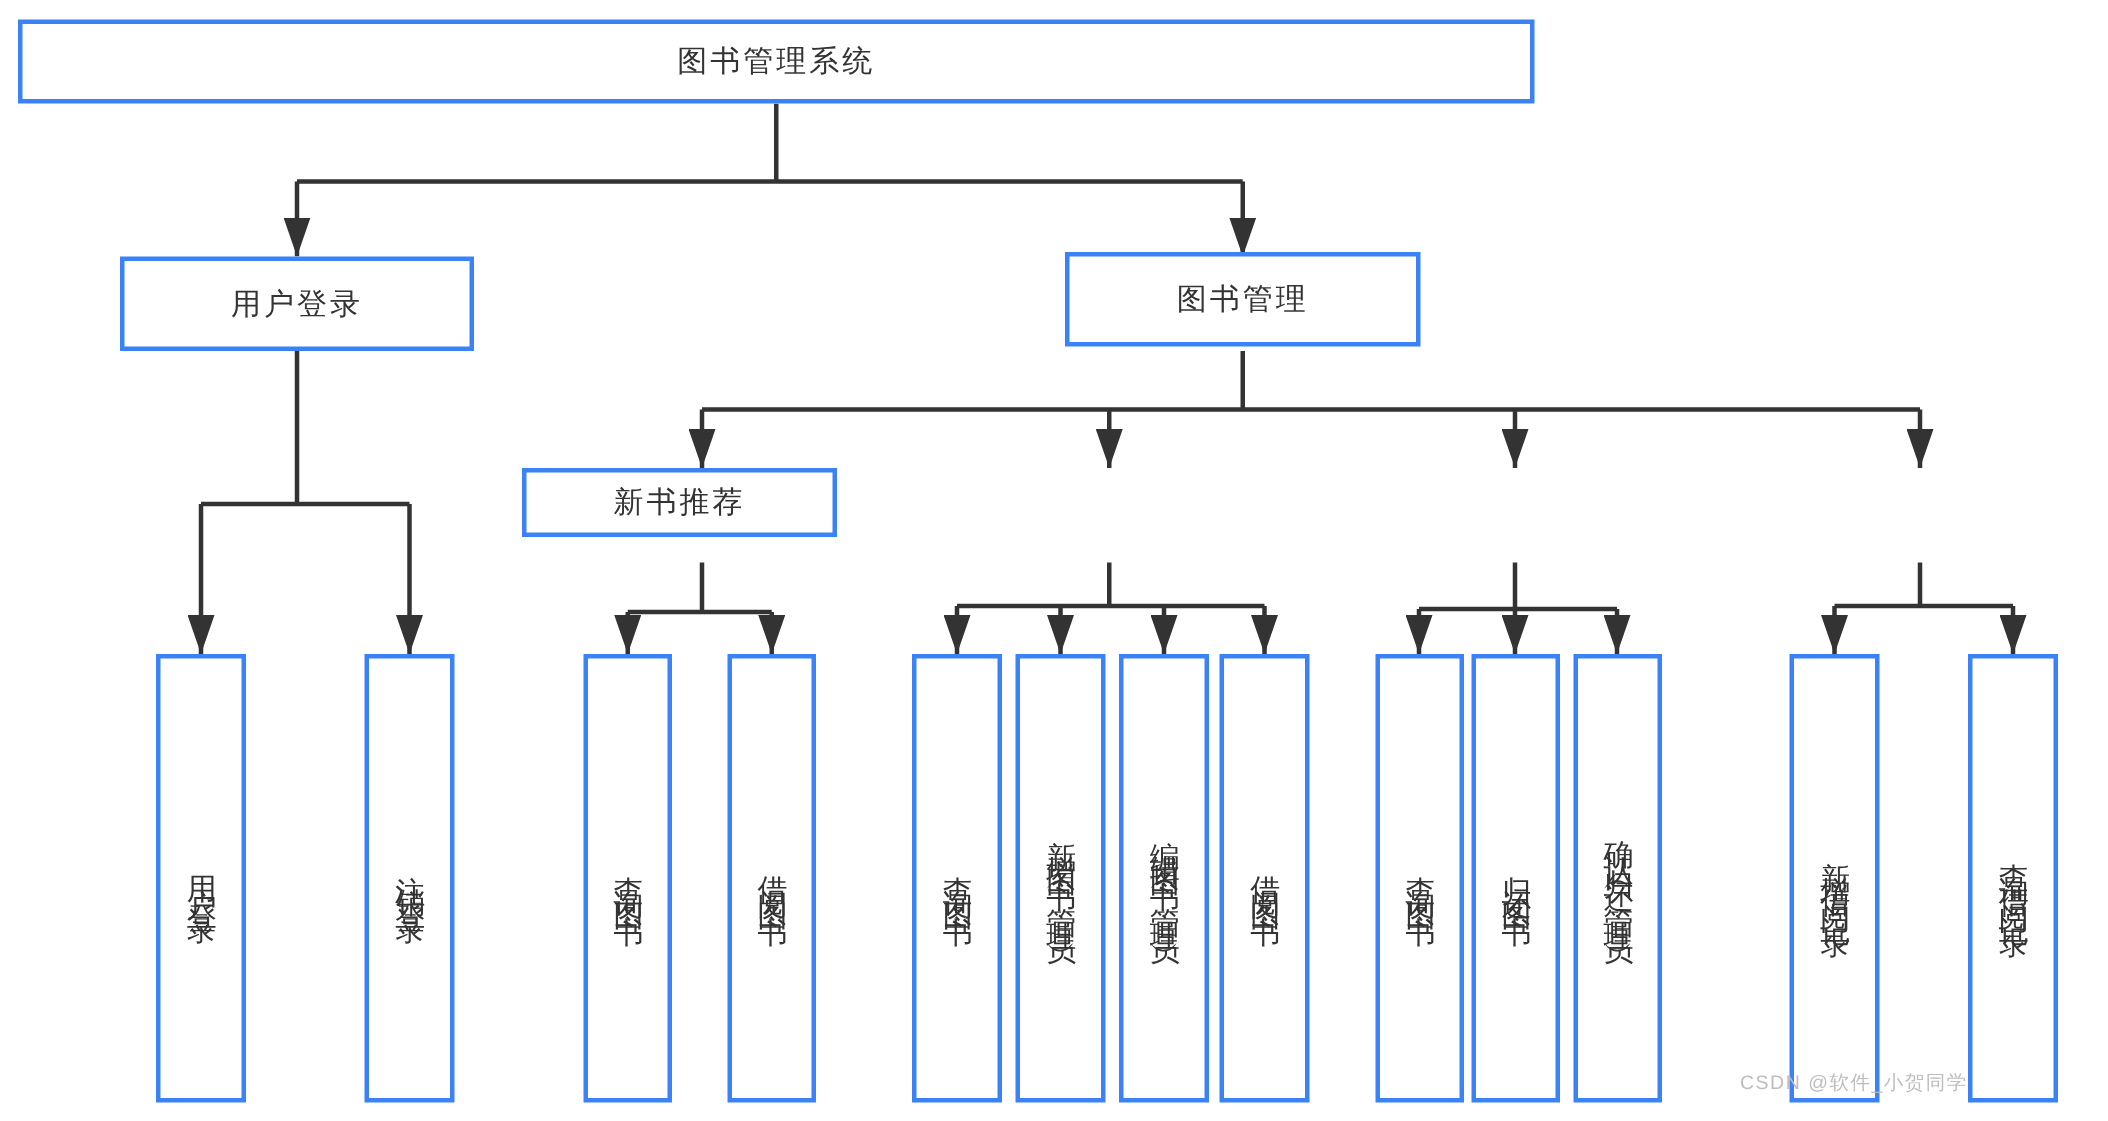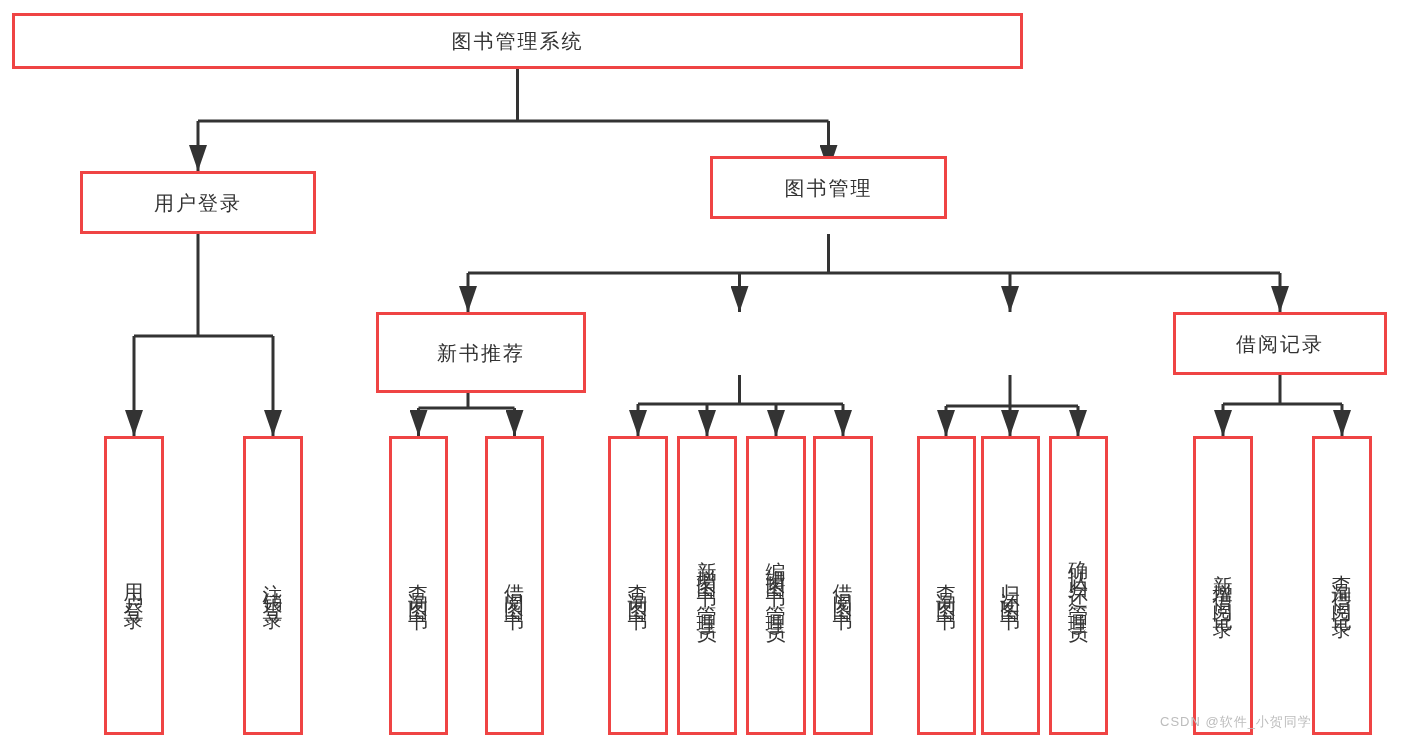--- a/index.html
+++ b/index.html
@@ -18,21 +18,21 @@
   #connectors {
     position: absolute;
     left: 0; top: 0;
     width: 1405px;
     height: 747px;
     pointer-events: none;
   }
   .node {
     position: absolute;
     box-sizing: border-box;
-    border: 3px solid #ef4444;
+    border: 3px solid #3b82f6;
     background: #ffffff;
     display: flex;
     align-items: center;
     justify-content: center;
     color: #333333;
     font-size: 20px;
     letter-spacing: 2px;
     text-align: center;
     line-height: 1.2;
     z-index: 2;
@@ -101,29 +101,26 @@
     <path d="M1342 404 L1342 436" stroke="#333333" stroke-width="3" fill="none" marker-end="url(#arrow)"></path>
   </svg>
 
   <div class="node" style="left:12px;top:13px;width:1011px;height:56px">
     <span>图书管理系统</span>
   </div>
 
   <div class="node" style="left:80px;top:171px;width:236px;height:63px">
     <span>用户登录</span>
   </div>
-  <div class="node" style="left:710px;top:156px;width:237px;height:63px">
+  <div class="node" style="left:710px;top:168px;width:237px;height:63px">
     <span>图书管理</span>
   </div>
 
-  <div class="node" style="left:376px;top:312px;width:210px;height:81px">
+  <div class="node" style="left:348px;top:312px;width:210px;height:46px">
     <span>新书推荐</span>
-  </div>
-  <div class="node" style="left:1173px;top:312px;width:214px;height:63px">
-    <span>借阅记录</span>
   </div>
 
   <div class="node v" style="left:104px;top:436px;width:60px;height:299px">
     <span>用户登录</span>
   </div>
   <div class="node v" style="left:243px;top:436px;width:60px;height:299px">
     <span>注销登录</span>
   </div>
 
   <div class="node v" style="left:389px;top:436px;width:59px;height:299px">

